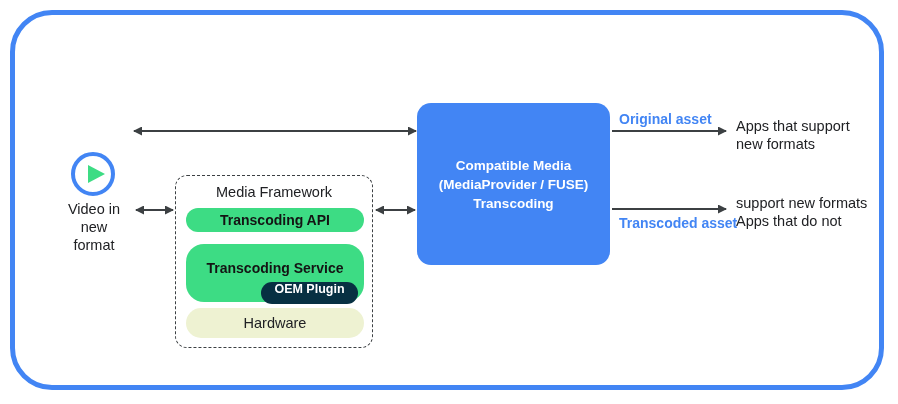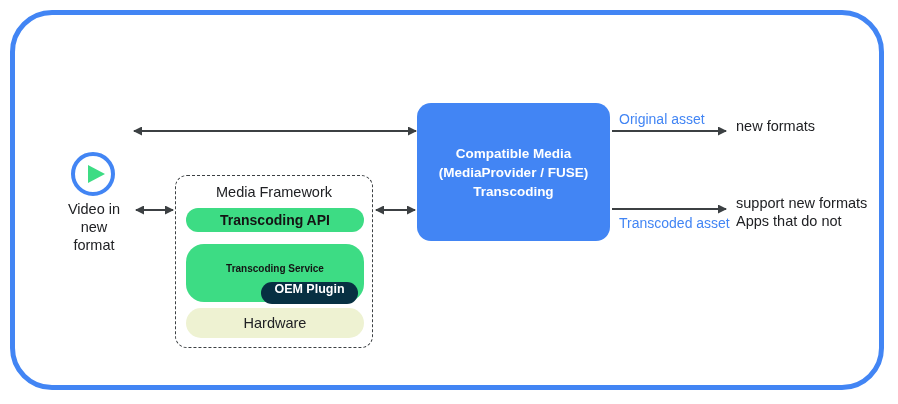--- a/index.html
+++ b/index.html
@@ -105,21 +105,21 @@
     font-weight: bold;
     color: #141414;
   }
   #box-transcoding-service {
     left: 10px;
     top: 68px;
     width: 178px;
     height: 58px;
     background: #3ddc84;
     border-radius: 18px;
-    font-size: 10px;
+    font-size: 14px;
     font-weight: bold;
     color: #141414;
   }
   #box-transcoding-service span { margin-bottom: 10px; }
   #badge-oem-plugin {
     position: absolute;
     left: 85px;
     top: 106px;
     width: 97px;
     height: 22px;
@@ -142,39 +142,40 @@
     color: #202124;
     align-items: center;
   }
 
   
   #cmt-box {
     position: absolute;
     left: 417px;
     top: 103px;
     width: 193px;
-    height: 138px;
+    height: 162px;
     background: #4285f4;
     border-radius: 14px;
     display: flex;
     align-items: center;
     justify-content: center;
     text-align: center;
     color: #ffffff;
     font-size: 13.5px;
     font-weight: bold;
     line-height: 19px;
   }
 
   
   .asset-label {
     position: absolute;
     font-size: 14px;
     color: #4285f4;
     white-space: nowrap;
+    font-weight: bold;
   }
   #label-original-asset { left: 619px; top: 111px; }
   #label-transcoded-asset { left: 619px; top: 215px; }
 
   .apps-label {
     position: absolute;
     font-size: 14.5px;
     line-height: 18px;
     color: #202124;
     white-space: nowrap;
@@ -252,20 +253,21 @@
       <div>Compatible Media</div>
       <div>(MediaProvider / FUSE)</div>
       <div>Transcoding</div>
     </div>
   </div>
 
   <div id="label-original-asset" class="asset-label">Original asset</div>
   <div id="label-transcoded-asset" class="asset-label">Transcoded asset</div>
 
   <div id="label-apps-support" class="apps-label">
+    <div>Apps that support</div>
     <div>new formats</div>
   </div>
   <div id="label-apps-nosupport" class="apps-label">
     <div>support new formats</div>
     <div>Apps that do not</div>
   </div>
 
 </div>
 
 </body></html>

